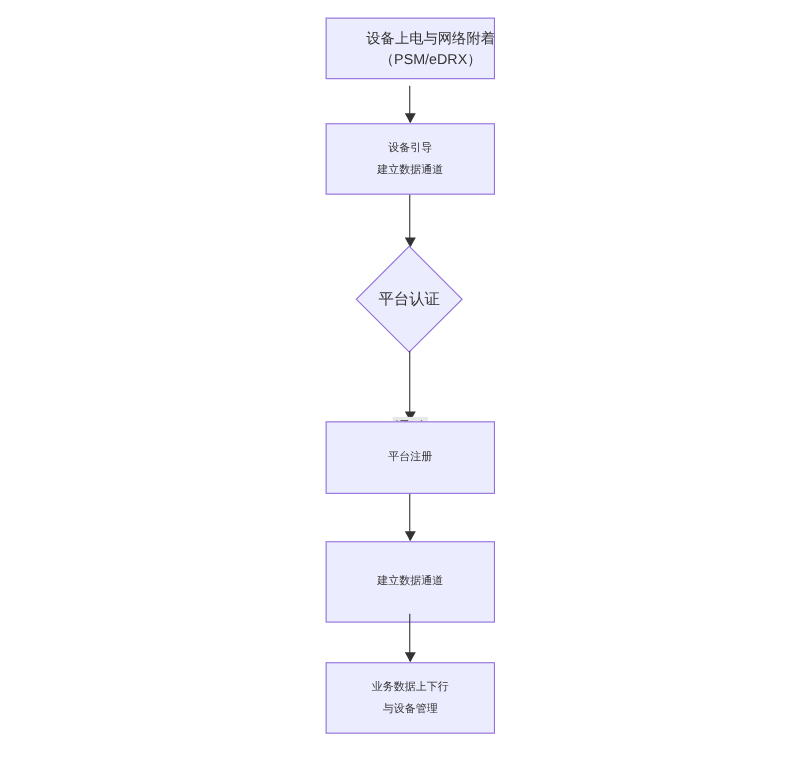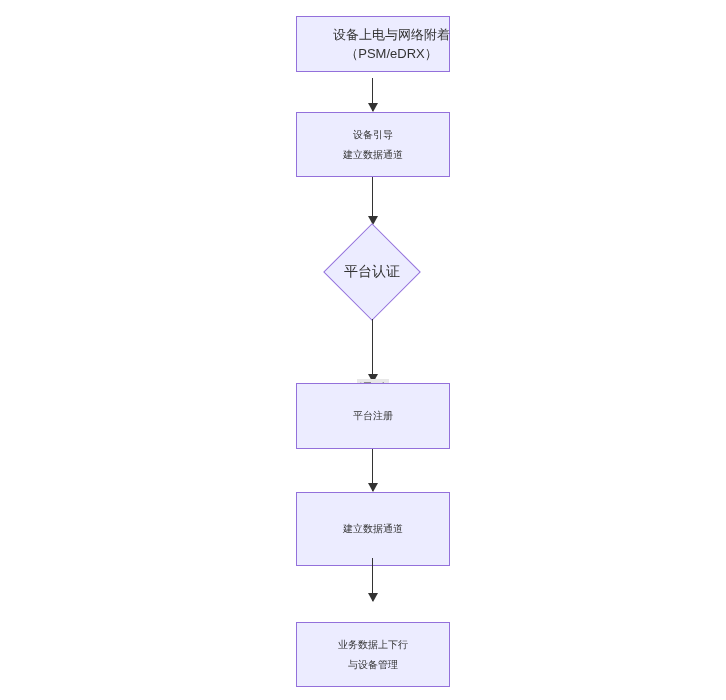--- a/index.html
+++ b/index.html
@@ -140,18 +140,18 @@
   </div>
 
   <div class="node rect" style="top:492px;height:74px;align-items:center;">
     <div class="line">建立数据通道</div>
   </div>
 
   <div class="edge" style="top:558px;height:43px;">
     <div class="arrowhead"></div>
   </div>
 
-  <div class="node rect" style="top:602px;height:65px;margin-top:20px;">
+  <div class="node rect" style="top:602px;height:65px;">
     <div class="line">业务数据上下行</div>
     <div class="line">与设备管理</div>
   </div>
 
 </div>
 
 </body></html>

